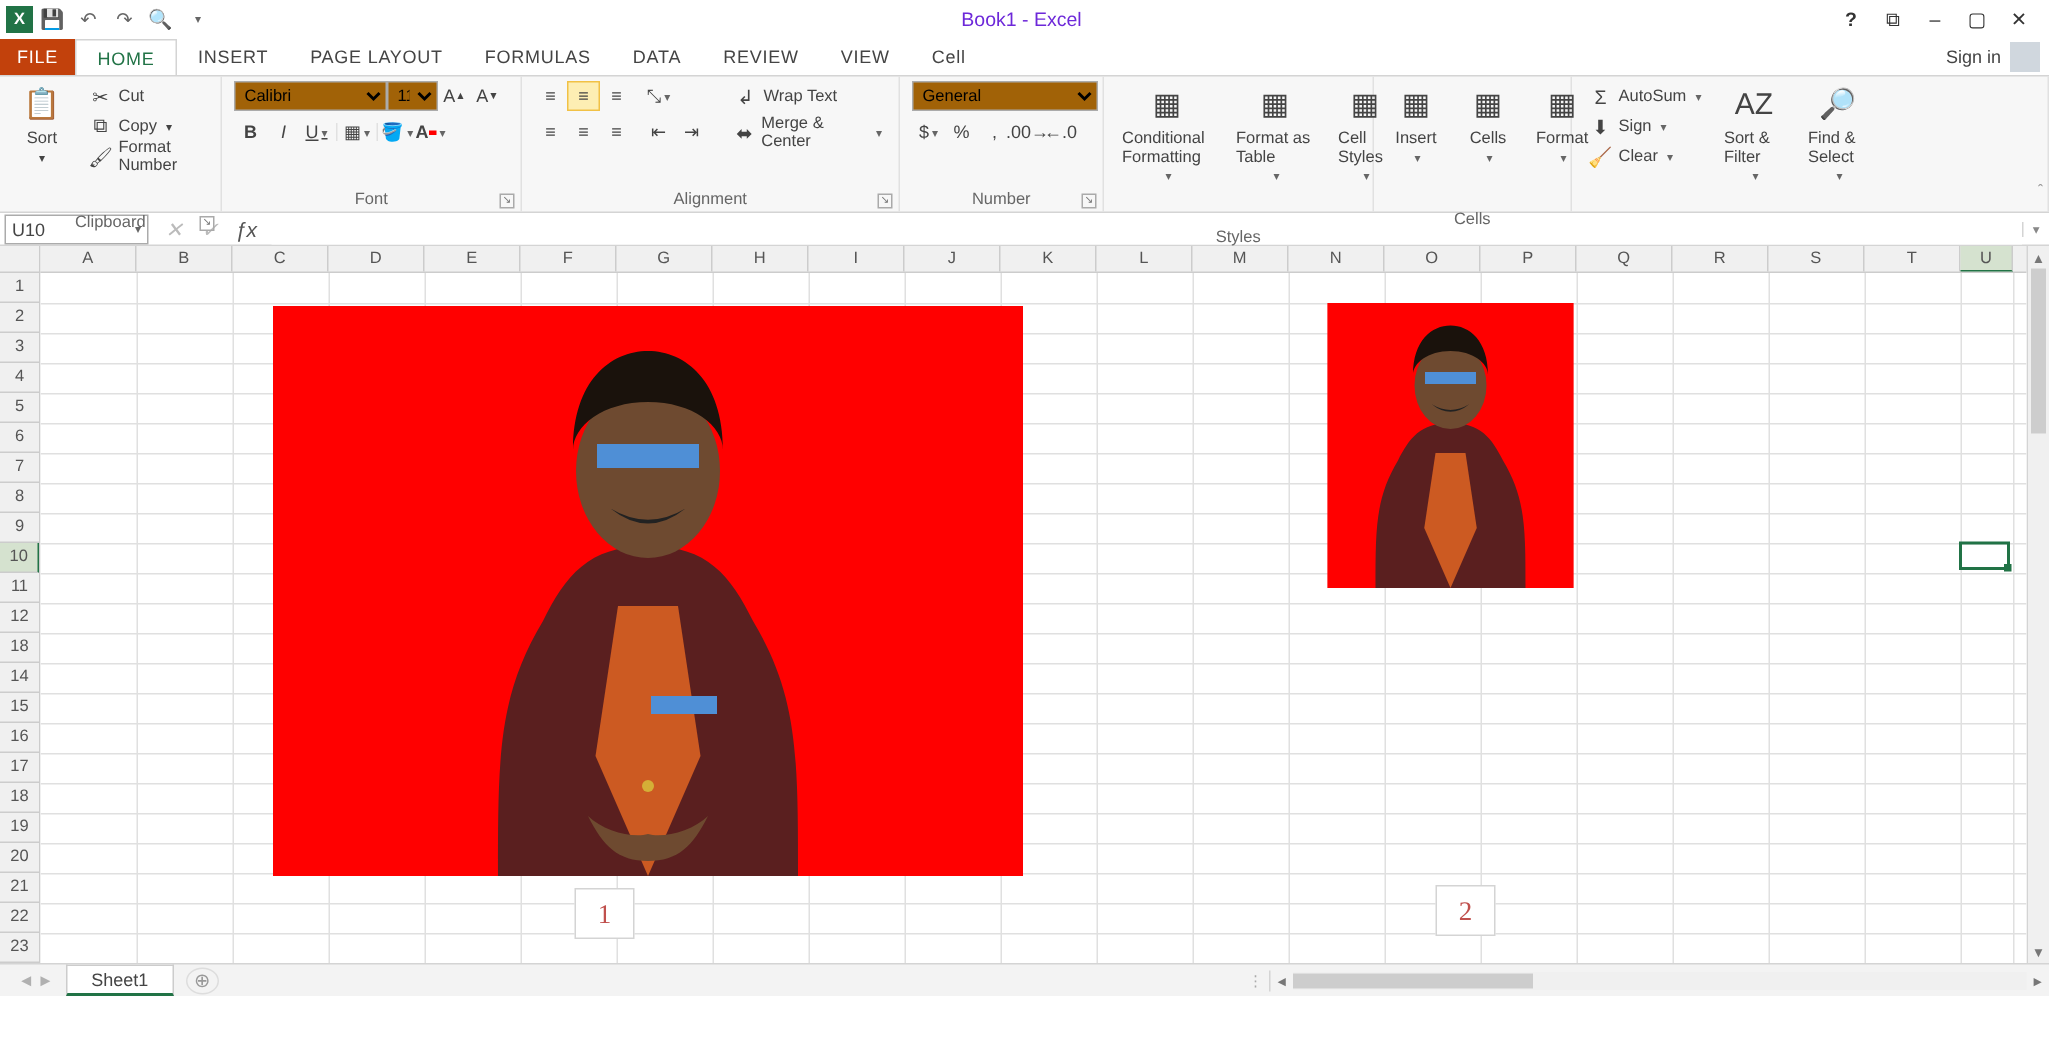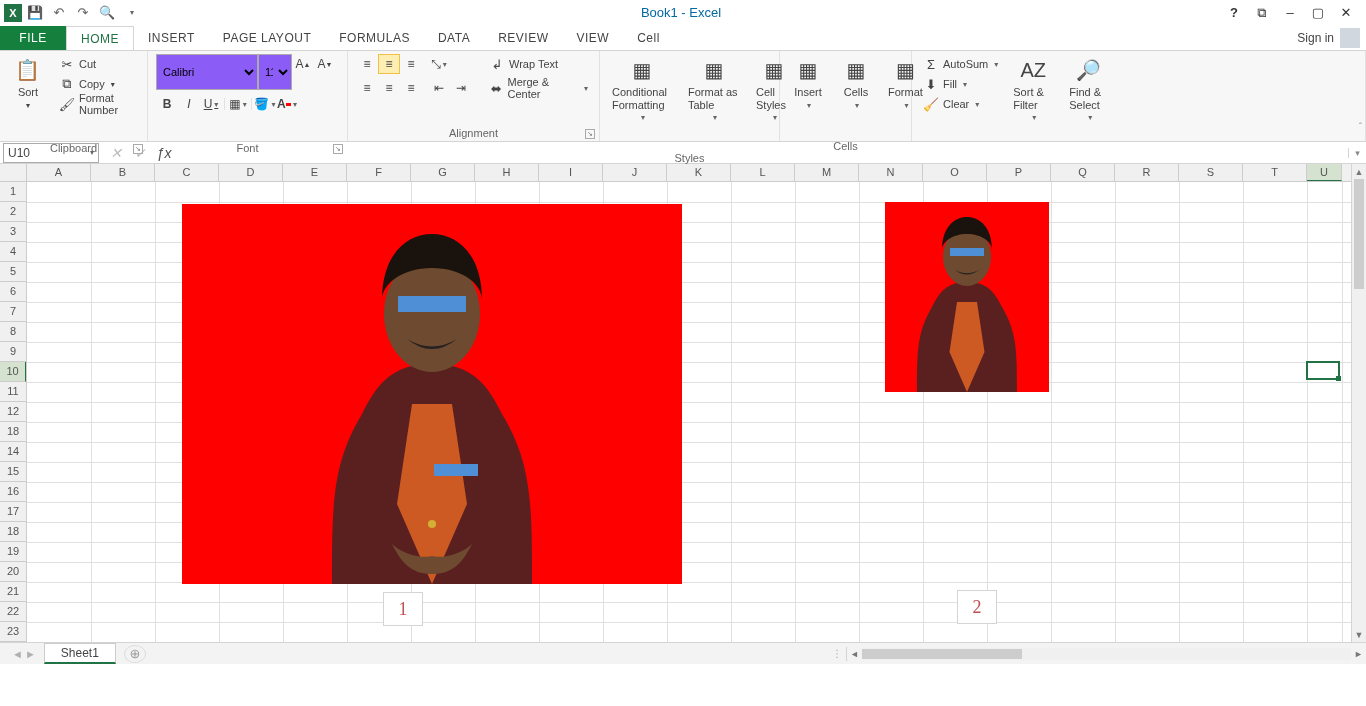--- a/index.html
+++ b/index.html
@@ -3,48 +3,48 @@
 <meta charset="utf-8">
 <style>
 * { box-sizing: border-box; margin: 0; padding: 0; font-family: "Segoe UI", Tahoma, sans-serif; }
 body { width: 1366px; height: 706px; background: #fff; font-size: 12px; color: #444; overflow: hidden; user-select: none; }
 
 
 .titlebar { height: 26px; background: #fff; display: flex; align-items: center; border-bottom: 1px solid #fff; }
 .qat { display: flex; align-items: center; gap: 2px; padding-left: 4px; }
 .qat .xl { width: 18px; height: 18px; background: #217346; display: flex; align-items: center; justify-content: center; color: #fff; font-weight: bold; font-size: 11px; }
 .qat-btn { width: 22px; height: 22px; display: flex; align-items: center; justify-content: center; color: #666; font-size: 13px; cursor: pointer; }
-.doctitle { flex: 1; text-align: center; font-size: 13px; color: #0369a1; }
+.doctitle { flex: 1; text-align: center; font-size: 13px; color: #6d28d9; }
 .winctl { display: flex; align-items: center; gap: 0; padding-right: 6px; }
 .winctl .wc { width: 28px; height: 20px; display: flex; align-items: center; justify-content: center; color: #333; font-size: 13px; cursor: pointer; }
 .winctl .help { font-weight: bold; }
 
 
 .tabs { height: 24px; display: flex; align-items: stretch; background: #fff; }
-.tabs .file { background: #15803d; color: #fff; width: 66px; display: flex; align-items: center; justify-content: center; font-size: 12px; letter-spacing: .5px; }
+.tabs .file { background: #c2410c; color: #fff; width: 50px; display: flex; align-items: center; justify-content: center; font-size: 12px; letter-spacing: .5px; }
 .tabs .tab { padding: 0 14px; display: flex; align-items: center; font-size: 12px; color: #444; letter-spacing: .5px; cursor: pointer; }
 .tabs .tab.active { color: #217346; border: 1px solid #d4d4d4; border-bottom: none; background: #fff; }
 .tabs .signin { margin-left: auto; padding-right: 6px; display:flex; align-items:center; gap:6px; font-size:12px; color:#444;}
 .tabs .signin .ava { width:20px; height:20px; background:#d0d7de; }
 
 
 .ribbon { height: 92px; border-top: 1px solid #d4d4d4; border-bottom: 1px solid #d4d4d4; background: #f7f7f7; display: flex; }
 .group { border-right: 1px solid #e1e1e1; padding: 3px 8px 0; display: flex; flex-direction: column; justify-content: space-between; }
 .group-label { text-align: center; font-size: 11px; color: #666; padding-bottom: 2px; position: relative; margin-top: 28px; }
 .group-label .dlg { position:absolute; right:-4px; bottom:2px; width:10px; height:10px; border:1px solid #aaa; font-size:7px; line-height:8px; text-align:center; color:#777;}
 .gbody { display: flex; gap: 8px; align-items: flex-start; height: 72px; }
 .vcol { display:flex; flex-direction:column; gap:0; }
 .bigbtn { display:flex; flex-direction:column; align-items:center; justify-content:center; gap:2px; font-size:11px; color:#444; padding:2px 4px; cursor:pointer; line-height:1.15;}
 .bigbtn .ic { width:32px; height:28px; display:flex; align-items:center; justify-content:center; font-size:20px;}
 .smbtn { display:flex; align-items:center; gap:4px; font-size:11px; color:#444; padding:1px 3px; cursor:pointer; height:20px;}
 .smbtn .ic { width:16px; height:16px; display:flex; align-items:center; justify-content:center; font-size:13px;}
 .dd::after{content:"▾"; font-size:8px; color:#666; margin-left:2px;}
 .sep{width:1px; background:#e1e1e1; margin:4px 2px;}
 
-select.combo, input.combo { height:36px; border:1px solid #ababab; background:#8b5cf6; font-size:11px; padding:0 2px;}
+select.combo, input.combo { height:20px; border:1px solid #ababab; background:#a16207; font-size:11px; padding:0 2px;}
 .fontname{width:102px;} .fontsize{width:34px;}
 .btnrow{display:flex; gap:0;}
 .btnrow .tb{width:22px; height:20px; display:flex; align-items:center; justify-content:center; font-size:12px; color:#444; cursor:pointer; border:1px solid transparent;}
 .btnrow .tb.pressed{background:#fdeeb3; border:1px solid #f1c146;}
 .clrsw{width:10px; height:3px; display:block;}
 
 
 .fxbar{height:22px; border-bottom:1px solid #d4d4d4; display:flex; align-items:center;}
 .namebox{width:96px; height:20px; border:1px solid #ababab; margin-left:3px; display:flex; align-items:center; padding:0 4px; font-size:12px; background:#fff;}
 .namebox .ndd{margin-left:auto; font-size:8px; color:#666;}
@@ -213,20 +213,33 @@
           </div>
         <div class="smbtn dd">
             <span class="ic">⬌</span>
             <span>Merge &amp; Center</span>
           </div>
       </div>
     </div>
     <div class="group-label"><span>Alignment</span><span class="dlg">↘</span></div>
   </div>
 
+  <div class="group" style="width:136px">
+    <div class="gbody" style="flex-direction:column; gap:4px;">
+      <select class="combo" style="width:124px"><option>General</option></select>
+      <div class="btnrow">
+        <div class="tb dd">$</div>
+        <div class="tb">%</div>
+        <div class="tb">,</div>
+        <div class="tb">.00→</div>
+        <div class="tb">←.0</div>
+      </div>
+    </div>
+    <div class="group-label"><span>Number</span><span class="dlg">↘</span></div>
+  </div>
 
   <div class="group" style="width:180px">
     <div class="gbody">
       <div class="bigbtn dd">
           <div class="ic">▦</div>
           <span style="width:60px">Conditional Formatting</span>
         </div>
       <div class="bigbtn dd">
           <div class="ic">▦</div>
           <span style="width:52px">Format as Table</span>
@@ -259,21 +272,21 @@
 
   <div class="group" style="flex:1; min-width:190px">
     <div class="gbody">
       <div class="vcol">
         <div class="smbtn dd">
             <span class="ic">Σ</span>
             <span>AutoSum</span>
           </div>
         <div class="smbtn dd">
             <span class="ic">⬇</span>
-            <span>Fill</span>
+            <span>Sign</span>
           </div>
         <div class="smbtn dd">
             <span class="ic">🧹</span>
             <span>Clear</span>
           </div>
       </div>
       <div class="bigbtn dd">
           <div class="ic">AZ</div>
           <span style="width:40px">Sort &amp; Filter</span>
         </div>

